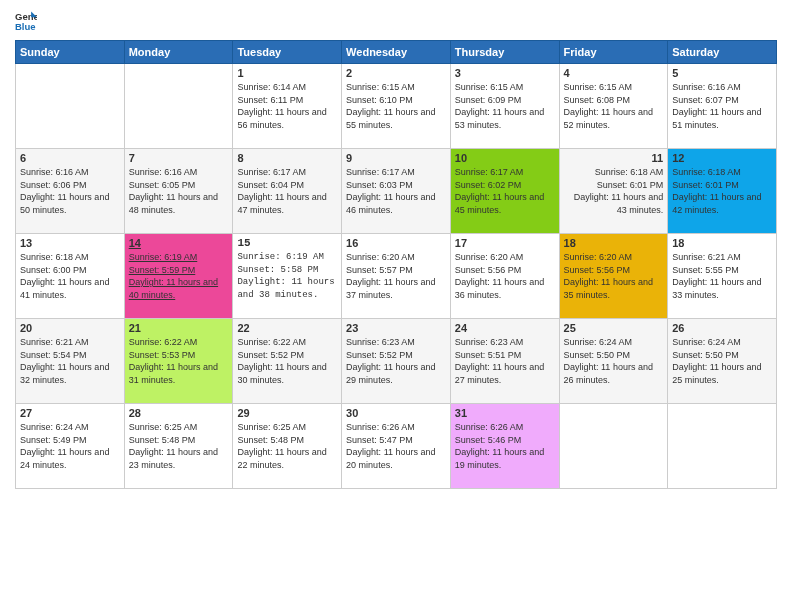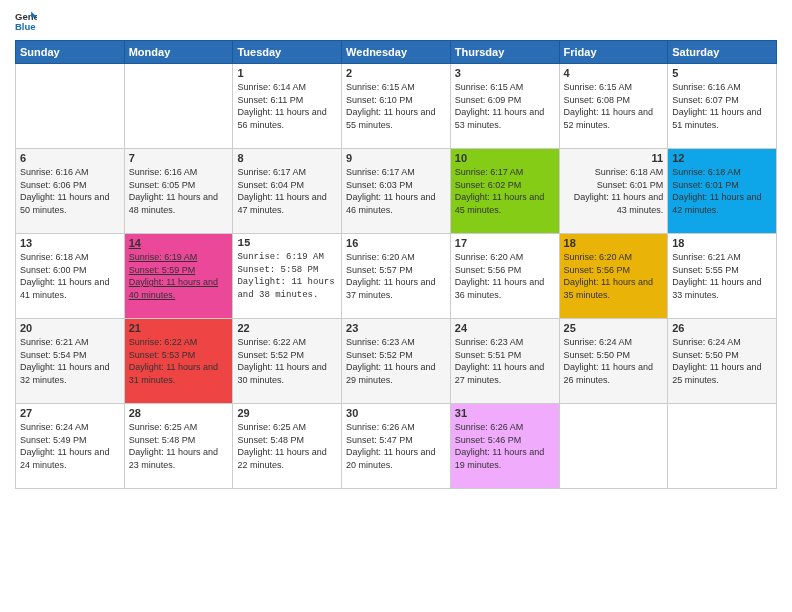--- a/index.html
+++ b/index.html
@@ -207,21 +207,21 @@
           <td style="background: rgb(255, 255, 255);">
             <span class="day-number">18</span>
             <div class="day-info">Sunrise: 6:21 AM<br>Sunset: 5:55 PM<br>Daylight: 11 hours and 33 minutes.</div>
           </td>
         </tr>
         <tr>
           <td style="background: rgb(245, 245, 245);">
             <span class="day-number">20</span>
             <div class="day-info">Sunrise: 6:21 AM<br>Sunset: 5:54 PM<br>Daylight: 11 hours and 32 minutes.</div>
           </td>
-          <td style="background: #ef4444;">
+          <td style="background: #bef264;">
             <span class="day-number">21</span>
             <div class="day-info">Sunrise: 6:22 AM<br>Sunset: 5:53 PM<br>Daylight: 11 hours and 31 minutes.</div>
           </td>
           <td style="background: rgb(245, 245, 245);">
             <span class="day-number">22</span>
             <div class="day-info">Sunrise: 6:22 AM<br>Sunset: 5:52 PM<br>Daylight: 11 hours and 30 minutes.</div>
           </td>
           <td style="background: rgb(245, 245, 245);">
             <span class="day-number">23</span>
             <div class="day-info">Sunrise: 6:23 AM<br>Sunset: 5:52 PM<br>Daylight: 11 hours and 29 minutes.</div>

